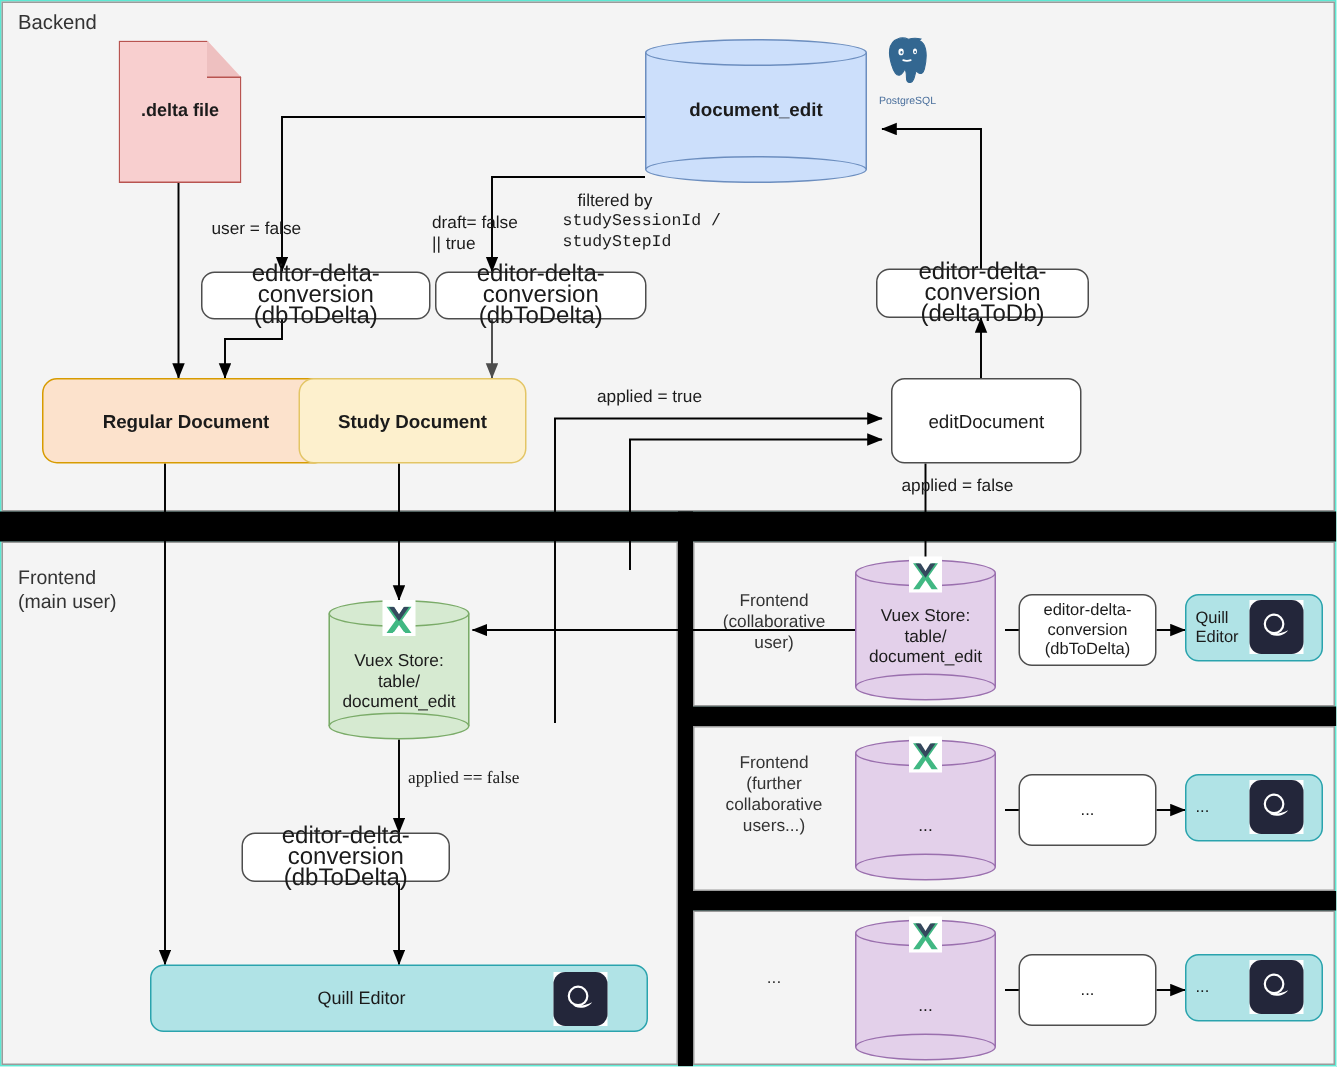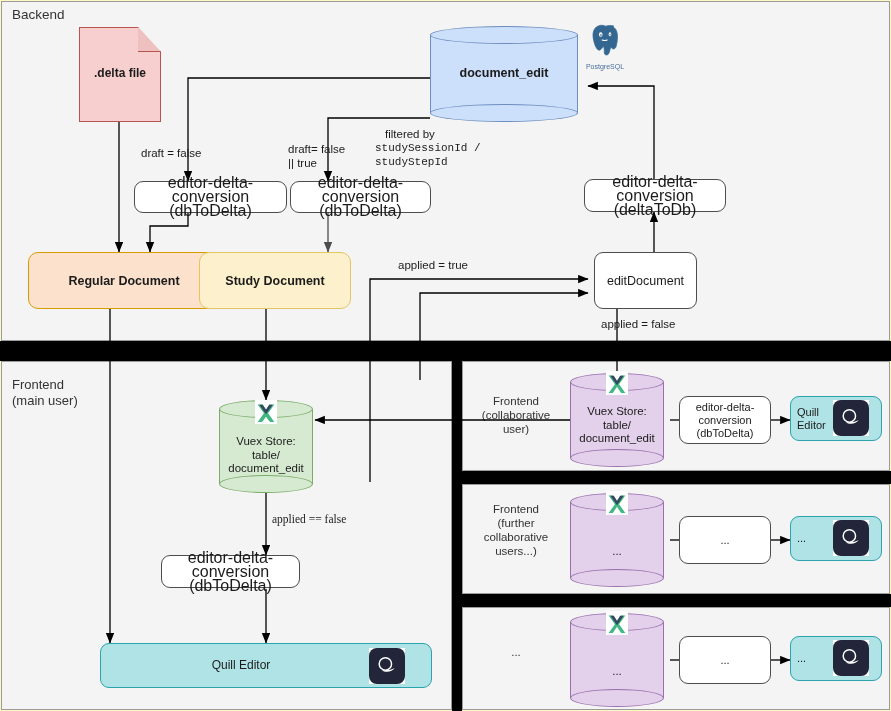--- a/index.html
+++ b/index.html
@@ -6,21 +6,21 @@
   html, body {
     margin: 0; padding: 0;
     width: 891px; height: 711px;
     background: #ffffff;
     font-family: "Liberation Sans", sans-serif;
   }
   #stage {
     position: relative;
     width: 891px; height: 711px;
     overflow: hidden;
-    background: #fef9c3;
+    background: #5eead4;
   }
   
   .panel {
     position: absolute;
     background: #f4f4f4;
     border: 1px solid #9b9b9b;
   }
   .panel-label {
     position: absolute;
     color: #333333;
@@ -290,23 +290,23 @@
   <div class="node rr" style="left:290px; top:181px; width:141px; height:32px;">editor-delta-conversion
 (dbToDelta)</div>
 
   <div class="node rr" style="left:584px; top:179px; width:142px; height:33px;">editor-delta-conversion
 (deltaToDb)</div>
 
   <div class="node doc-orange" style="left:28px; top:252px; width:192px; height:57px;">Regular Document</div>
 
   <div class="node doc-yellow" style="left:199px; top:252px; width:152px; height:57px;">Study Document</div>
 
-  <div class="node rr" style="left:594px; top:252px; width:103px; height:57px; font-size:12.5px;">editDocument</div>
-
-  <div class="elabel" style="left:141px; top:146px; width:120px;">draft = false</div>
+  <div class="node rr" style="left:594px; top:252px; width:127px; height:57px; font-size:12.5px;">editDocument</div>
+
+  <div class="elabel" style="left:141px; top:146px; width:120px;">user = false</div>
 
   <div class="elabel" style="left:288px; top:142px; width:82px;">draft= false
 || true</div>
 
   <div class="elabel" style="left:385px; top:127px; width:110px;">filtered by</div>
 
   <div class="elabel mono" style="left:375px; top:141px; width:130px;">studySessionId /
 studyStepId</div>
 
   <div class="elabel" style="left:398px; top:258px; width:125px;">applied = true</div>

